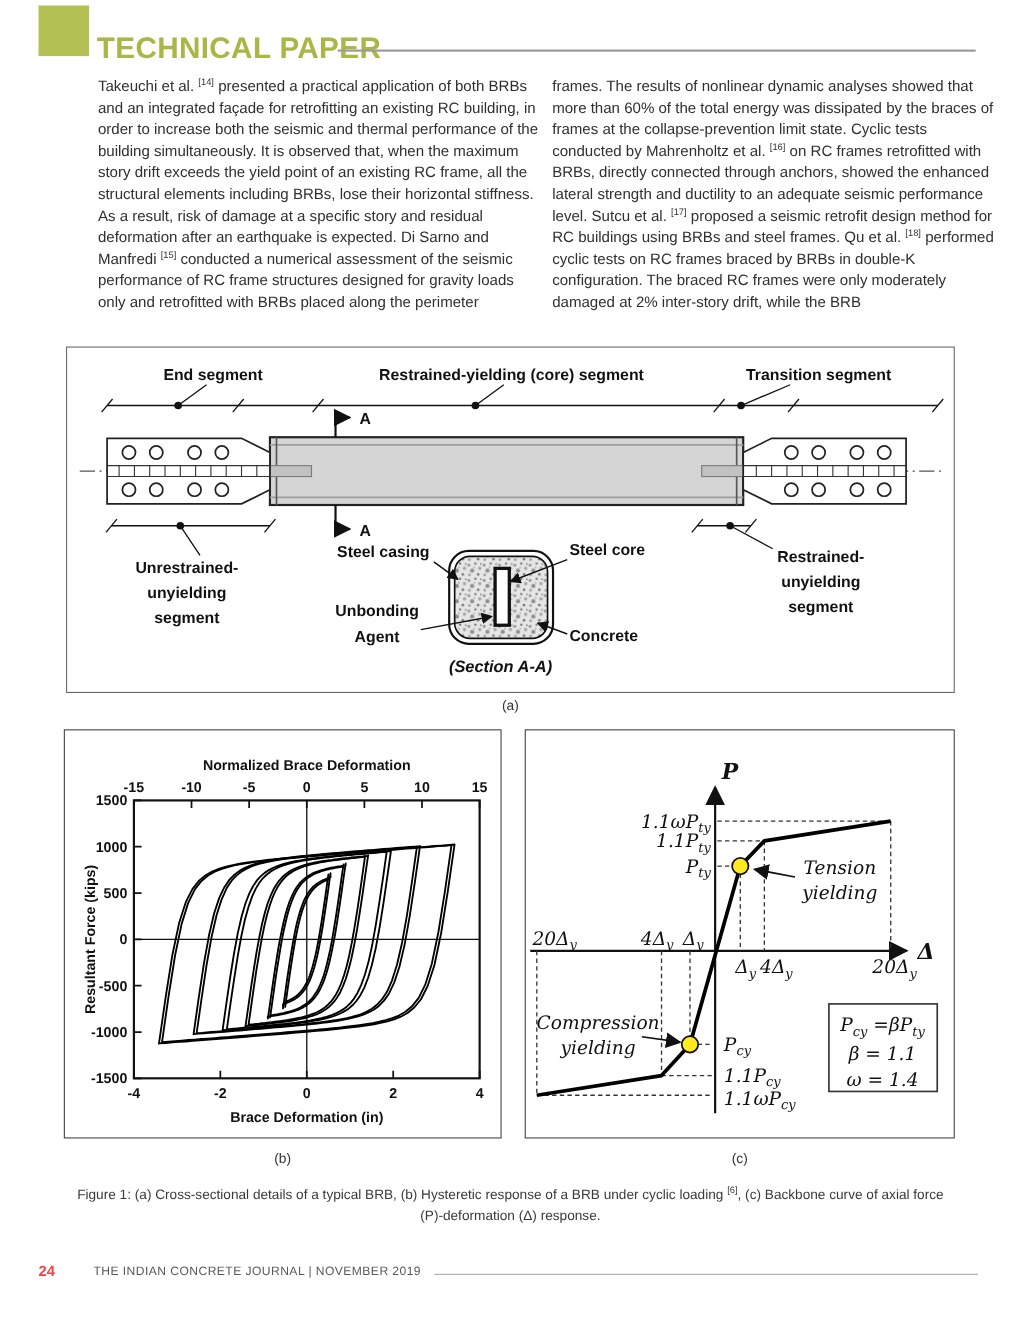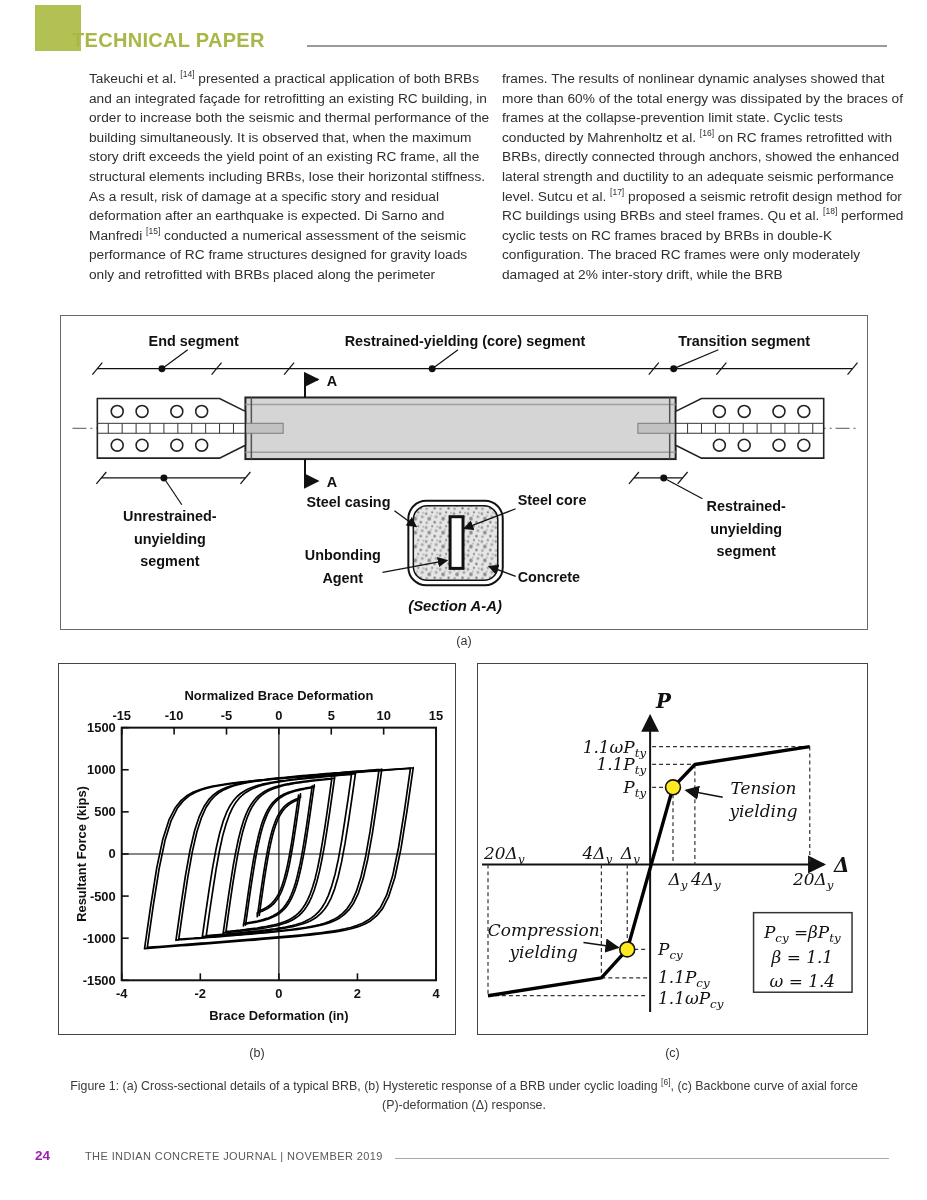--- a/index.html
+++ b/index.html
@@ -1,21 +1,21 @@
 <!DOCTYPE html>
 <html><head>
 <meta charset="utf-8">
 <style>
   html,body{margin:0;padding:0;background:#fff;}
   #page{position:relative;width:927px;height:1200px;background:#ffffff;overflow:hidden;
         font-family:"Liberation Sans",sans-serif;color:#2f2f2f;}
   .abs{position:absolute;}
   
   #logo-square{left:35px;top:5px;width:46px;height:46px;}
-  #page-title{left:72px;top:29px;font-size:20px;font-weight:bold;letter-spacing:.3px;}
+  #page-title{left:88px;top:29px;font-size:27px;font-weight:bold;letter-spacing:.3px;}
   #header-rule{left:307px;top:45px;width:580px;border-top:2px solid #9b9b9b;height:0;}
   
   .col{top:69px;width:406px;font-size:13.7px;line-height:19.6px;text-align:left;margin-left:32px;}
   #col-left{left:57px;}
   #col-right{left:470px;}
   sup{font-size:8.5px;line-height:0;vertical-align:super;}
   
   .figbox{box-sizing:border-box;background:#fff;}
   #figa-wrap{left:60px;top:315px;width:808px;height:315px;border:1px solid #6a6a6a;}
   #figb{left:58px;top:663px;width:398px;height:372px;border:1px solid #444;}
@@ -326,16 +326,16 @@
     <text class="fc" x="326" y="275" text-anchor="middle"><tspan>P</tspan><tspan dy="4" font-size="70%">cy</tspan><tspan dy="-4"> =βP</tspan><tspan dy="4" font-size="70%">ty</tspan><tspan dy="-4"></tspan></text>
     <text class="fc" x="326" y="301" text-anchor="middle"><tspan>β = 1.1</tspan></text>
     <text class="fc" x="326" y="325" text-anchor="middle"><tspan>ω = 1.4</tspan></text>
   </svg>
 
   <div class="abs sublabel" id="lab-a">(a)</div>
   <div class="abs sublabel" id="lab-b">(b)</div>
   <div class="abs sublabel" id="lab-c">(c)</div>
   <div class="abs" id="caption">Figure 1: (a) Cross-sectional details of a typical BRB, (b) Hysteretic response of a BRB under cyclic loading <sup>[6]</sup>, (c) Backbone curve of axial force (P)-deformation (Δ) response.</div>
 
-  <div class="abs" id="footer-num" style="color: #a21caf;">24</div>
+  <div class="abs" id="footer-num" style="color: #ef4444;">24</div>
   <div class="abs" id="footer-text">THE INDIAN CONCRETE JOURNAL | NOVEMBER 2019</div>
   <div class="abs" id="footer-rule"></div>
 </div>
 
 </body></html>

